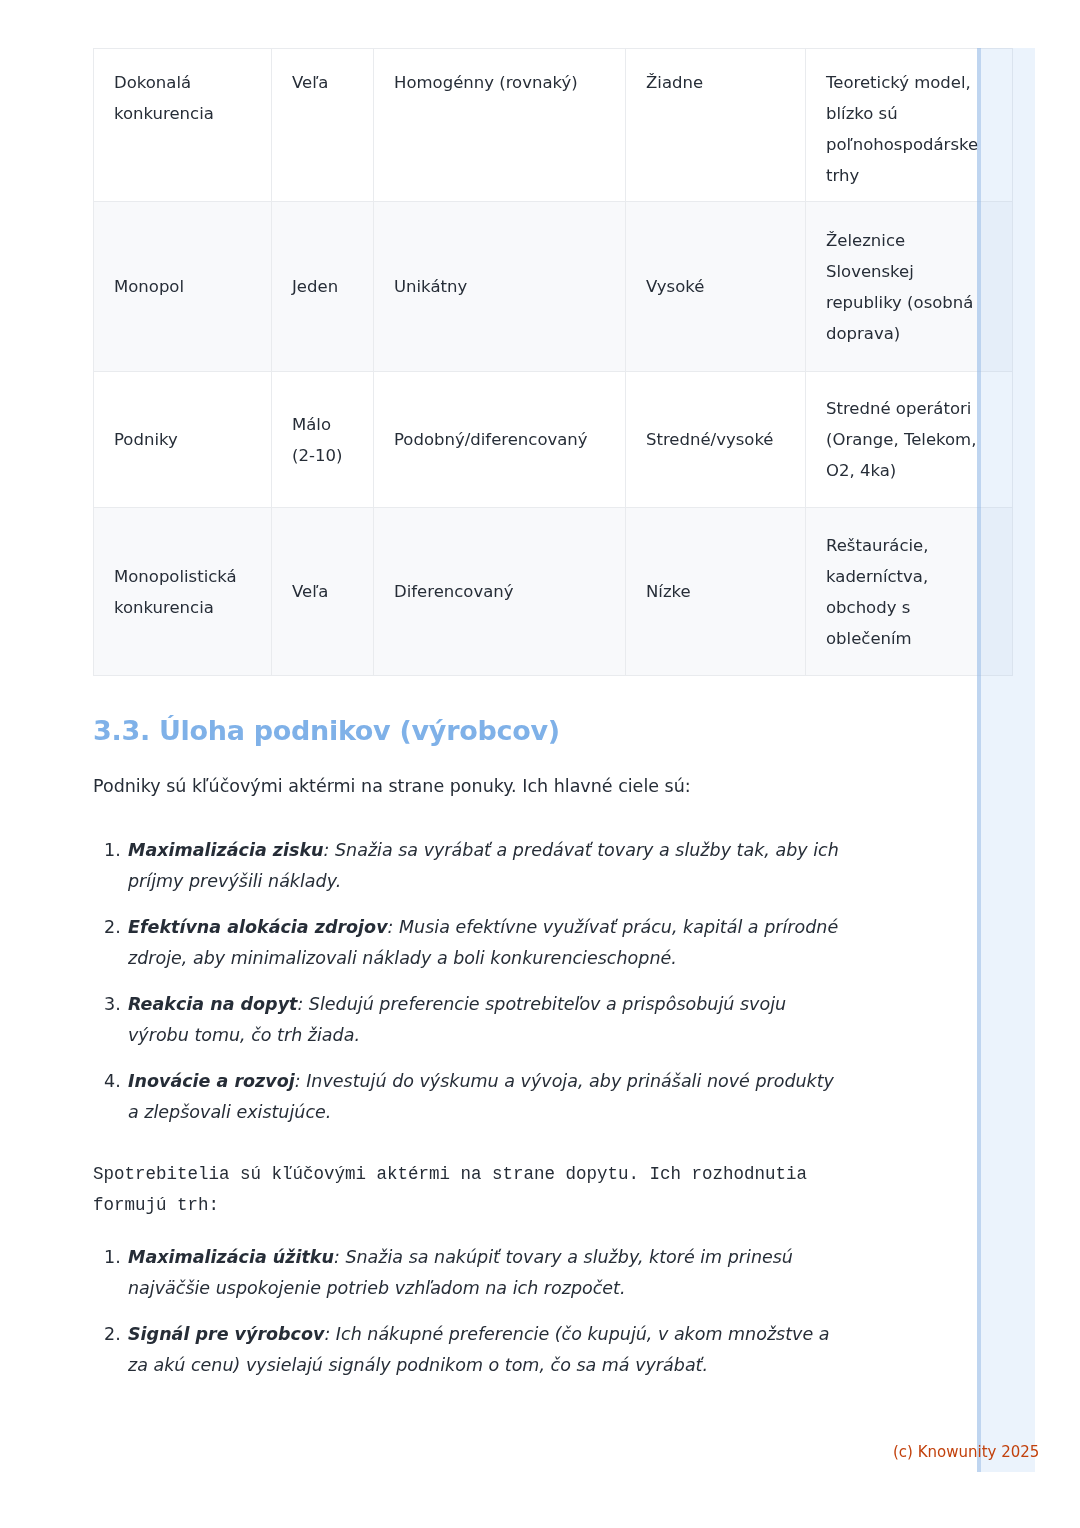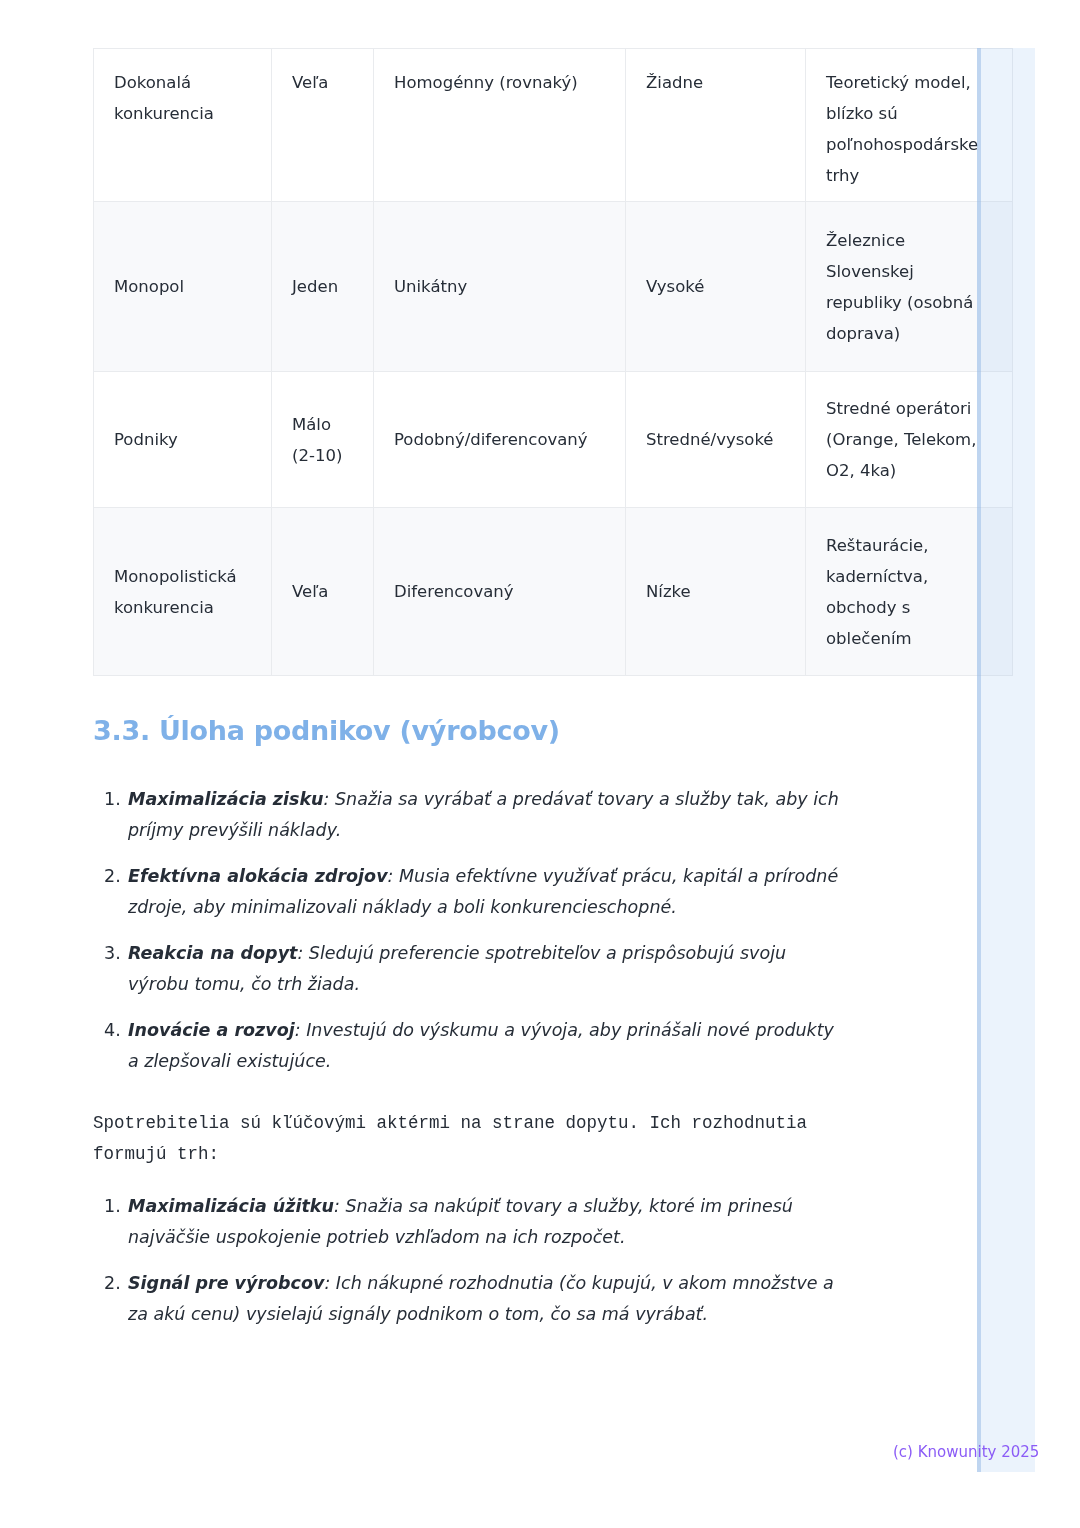--- a/index.html
+++ b/index.html
@@ -82,21 +82,21 @@
     width:54px;height:1424px;
     background:var(--band-fill,rgba(163,200,240,0.22));
     border-left:4px solid var(--band-edge,rgba(137,178,226,0.45));
     pointer-events:none;
   }
   .copyright{
     position:absolute;
     left:893px;top:1442px;
     font-size:15px;
     line-height:20px;
-    color:#8b5cf6;
+    color:#c2410c;
     white-space:nowrap;
   }
 </style>
 </head>
 <body>
 
 <div class="page">
   <div class="content">
 
     <table class="mkt">
@@ -133,20 +133,21 @@
           <td>Monopolistická konkurencia</td>
           <td>Veľa</td>
           <td>Diferencovaný</td>
           <td>Nízke</td>
           <td>Reštaurácie, kaderníctva, obchody s oblečením</td>
         </tr>
       </tbody>
     </table>
 
     <h2 class="sec">3.3. Úloha podnikov (výrobcov)</h2>
+    <p class="intro">Podniky sú kľúčovými aktérmi na strane ponuky. Ich hlavné ciele sú:</p>
 
     <ol class="goals">
       <li>
         <span class="li-num">1.</span>
         <span class="li-text"><strong>Maximalizácia zisku</strong><span>: Snažia sa vyrábať a predávať tovary a služby tak, aby ich príjmy prevýšili náklady.</span></span>
       </li>
       <li>
         <span class="li-num">2.</span>
         <span class="li-text"><strong>Efektívna alokácia zdrojov</strong><span>: Musia efektívne využívať prácu, kapitál a prírodné zdroje, aby minimalizovali náklady a boli konkurencieschopné.</span></span>
       </li>
@@ -162,21 +163,21 @@
 
     <p class="intro second">Spotrebitelia sú kľúčovými aktérmi na strane dopytu. Ich rozhodnutia formujú trh:</p>
 
     <ol class="goals second">
       <li>
         <span class="li-num">1.</span>
         <span class="li-text"><strong>Maximalizácia úžitku</strong><span>: Snažia sa nakúpiť tovary a služby, ktoré im prinesú najväčšie uspokojenie potrieb vzhľadom na ich rozpočet.</span></span>
       </li>
       <li>
         <span class="li-num">2.</span>
-        <span class="li-text"><strong>Signál pre výrobcov</strong><span>: Ich nákupné rozhodnutia (čo kupujú, v akom množstve a za akú cenu) vysielajú signály podnikom o tom, čo sa má vyrábať.</span></span>
+        <span class="li-text"><strong>Signál pre výrobcov</strong><span>: Ich nákupné preferencie (čo kupujú, v akom množstve a za akú cenu) vysielajú signály podnikom o tom, čo sa má vyrábať.</span></span>
       </li>
     </ol>
 
   </div>
 
   <div class="highlight-band"></div>
   <div class="copyright">(c) Knowunity 2025</div>
 </div>
 
 </body></html>

